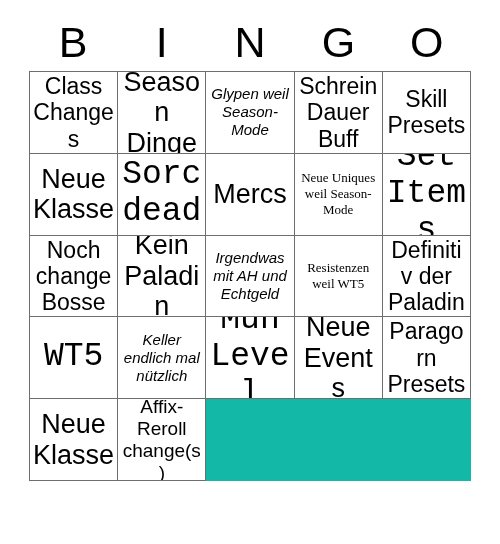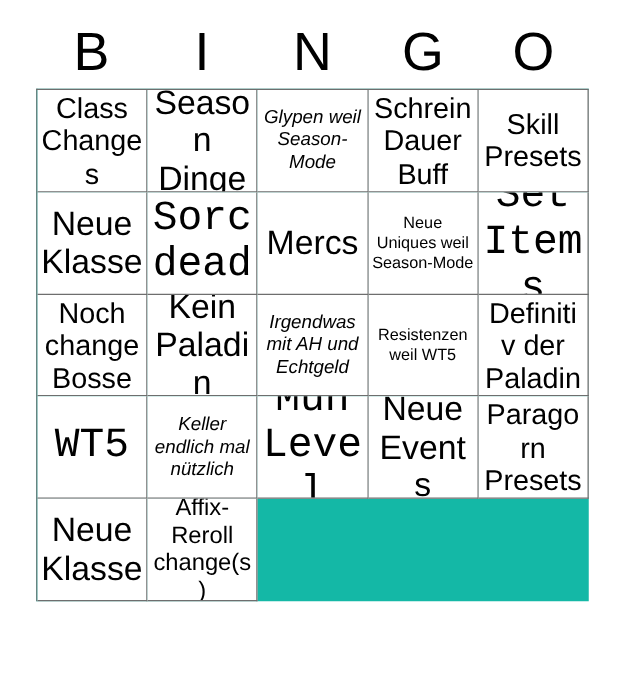--- a/index.html
+++ b/index.html
@@ -80,21 +80,21 @@
     overflow-wrap: break-word;
     hyphens: none;
   }
 
   
   .fs-xxl .cell-text { font-size: 33px; line-height: 1.12; font-family: Liberation Mono, monospace; }
   .fs-xl  .cell-text { font-size: 27px; line-height: 1.13; }
   .fs-lg  .cell-text { font-size: 23px; line-height: 1.14; }
   .fs-md  .cell-text { font-size: 19px; line-height: 1.16; }
   .fs-sm  .cell-text { font-size: 15px; line-height: 1.2; font-style: italic;  }
-  .fs-xs  .cell-text { font-size: 13px; line-height: 1.22; }
+  .fs-xs  .cell-text { font-size: 13px; line-height: 1.22; font-family: Liberation Serif, serif; }
 </style>
 </head>
 <body>
 
 <div id="card">
 
   <div id="header-row">
     <div class="header-letter">B</div>
     <div class="header-letter">I</div>
     <div class="header-letter">N</div>

